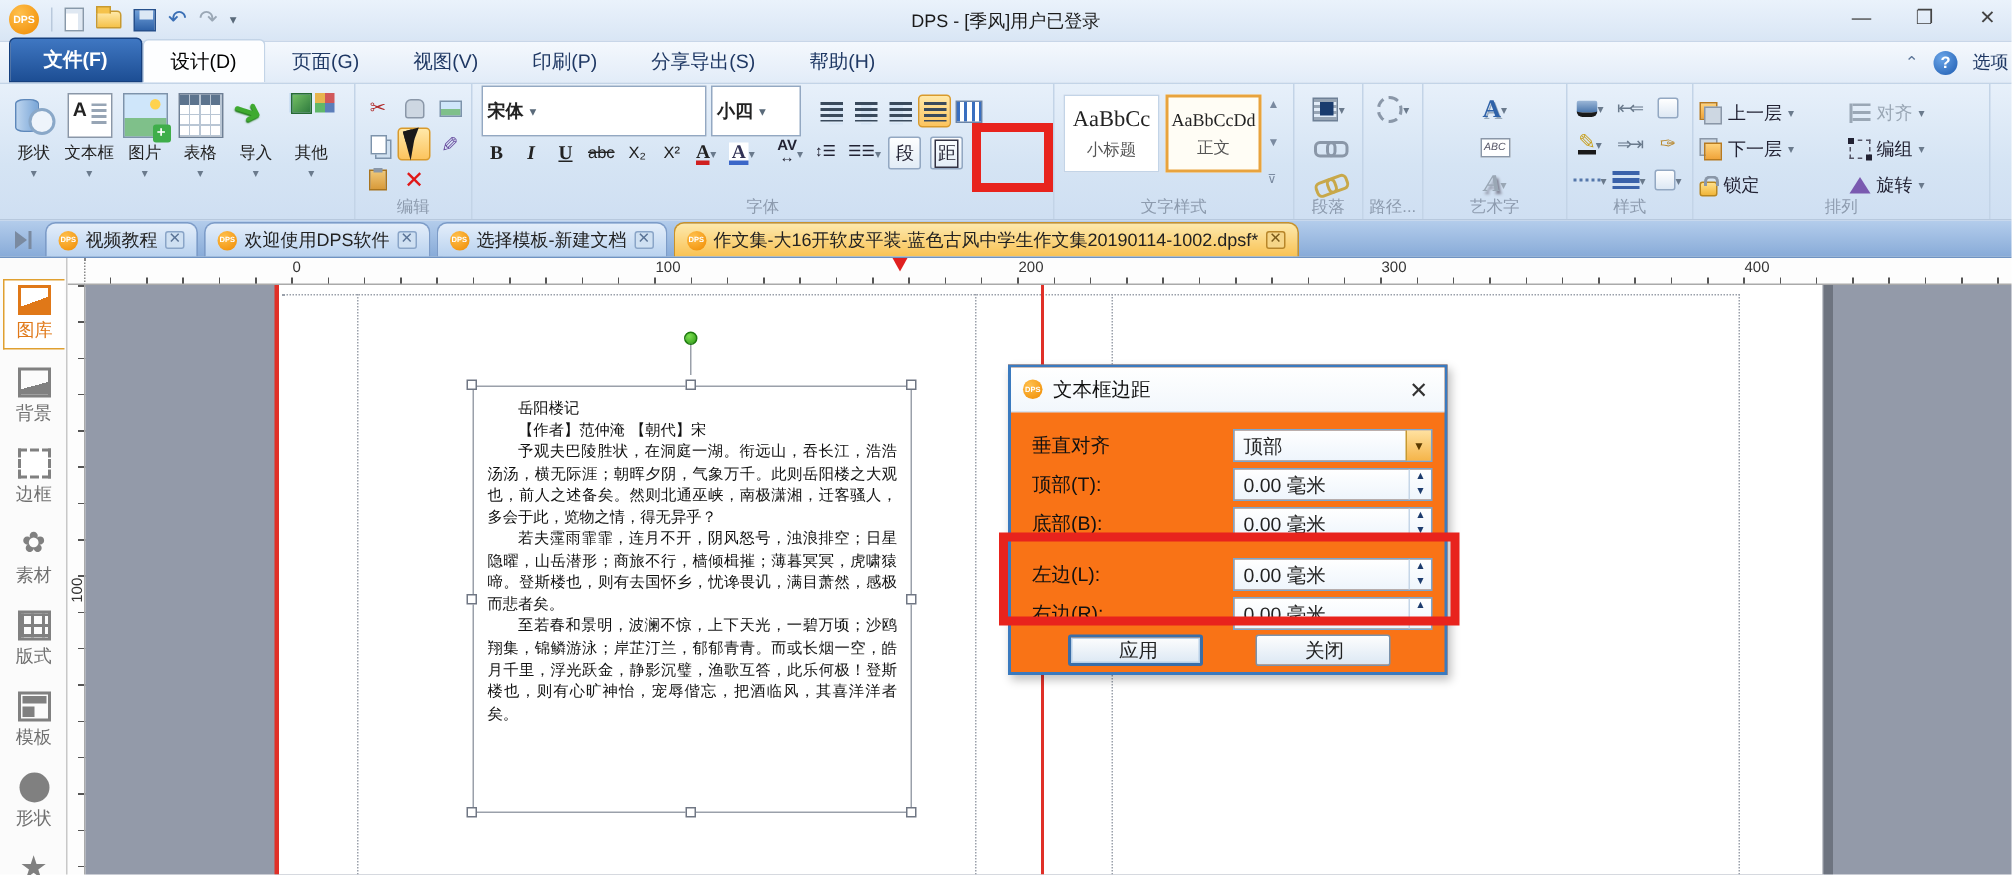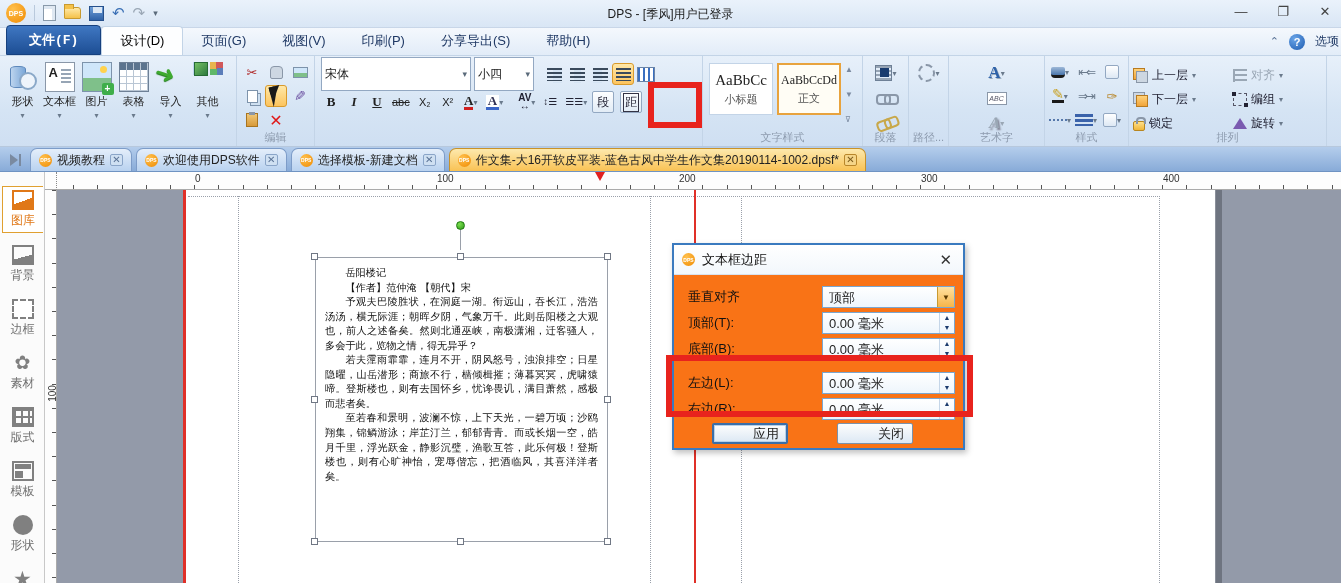--- a/index.html
+++ b/index.html
@@ -29,21 +29,21 @@
   #win-title { position:absolute; left:0; right:0; top:6px; text-align:center; font-size:12px; color:#1a1a1a; }
   .winbtns { position:absolute; right:0; top:4px; display:flex; gap:22px; width:110px; }
   .winbtn { color:#444; font-size:13px; width:20px; text-align:center; }
 
   
   #tabrow { position:absolute; left:0; top:28px; width:1341px; height:27px;
     background:linear-gradient(#f4f8fd,#e2ecf8); }
   .rtabs { position:absolute; left:6px; bottom:0; display:flex; align-items:flex-end; }
   .rtab { padding:5px 18px; font-size:13px; color:#1f3864; }
   .rtab.file { background:linear-gradient(#3f77c2,#1d4e94); color:#fff; border-radius:4px 4px 0 0;
-    border:1px solid #16407e; padding:5px 22px; font-weight:bold;font-family:Liberation Mono, monospace; }
+    border:1px solid #16407e; padding:5px 22px; font-weight:bold; }
   .rtab.active { background:#fdfeff; border:1px solid #c3d4e7; border-bottom:none;
     border-radius:4px 4px 0 0; color:#000; }
   .tabrow-right { position:absolute; right:2px; top:5px; display:flex; gap:10px; align-items:center; }
   .chev { color:#5a7396; font-size:11px; }
   .help-q { width:16px; height:16px; border-radius:50%; background:radial-gradient(circle at 35% 30%,#6aa5e8,#1d5bb0);
     color:#fff; font-size:11px; font-weight:bold; text-align:center; line-height:16px; }
   .optlbl { font-size:12px; color:#1f3864; white-space:nowrap; }
 
   
   #ribbon { position:absolute; left:0; top:55px; width:1341px; height:92px;
@@ -100,21 +100,21 @@
   .cursor-s { width:0; height:0; border-left:6px solid #1a1a1a; border-right:5px solid transparent;
     border-bottom:13px solid transparent; border-top:7px solid #1a1a1a; transform:rotate(-15deg); }
   .pen-s { color:#6a4fa0; font-size:14px; transform:scaleX(-1); }
   .paste-s { width:12px; height:14px; background:linear-gradient(#f0c878,#d89a3a); border:1px solid #a8741f; }
   .paste-s:before { content:""; position:absolute; left:8px; top:3px; width:6px; height:3px; background:#8a97a8; }
   .redx { color:#e01818; font-weight:bold; font-size:16px; }
   
   #font-group { width:388px; }
   .frow { display:flex; align-items:center; gap:3px; margin:2px 2px; height:26px; }
   .combo { background:#fff; border:1px solid #93a8c2; height:22px; display:flex; align-items:center;
-    justify-content:space-between; padding:16px 3px; font-size:12px; }
+    justify-content:flex-start; padding:16px 3px; font-size:12px;font-weight:bold; }
   .combo .dd { color:#5a6a7a; font-size:9px; margin-left:4px; }
   .alignset { display:flex; gap:1px; margin-left:6px; }
   .alnbtn { width:22px; height:22px; border-radius:3px; display:flex; align-items:center; justify-content:center; }
   .alnbtn.sel { background:linear-gradient(#ffe8a8,#fcc45e); border:1px solid #d99a2b; }
   .lines { width:15px; height:13px; background:repeating-linear-gradient(#3a4a5c 0 2px,transparent 2px 4px); }
   .lines.l:after, .lines.c:after, .lines.r:after { content:""; display:block; position:relative; top:2px;
     width:9px; height:13px; background:repeating-linear-gradient(#d5e4f4 0 2px, transparent 2px 4px); }
   .lines.l:after { margin-left:6px; } .lines.r:after { margin-left:0; margin-right:6px; }
   .lines.c:after { margin:0 auto; width:7px; }
   .vertxt { width:18px; height:15px; border:1px solid #6a84a8; background:#fff;
@@ -273,21 +273,21 @@
   .dlg-row .lab { position:absolute; left:14px; font-size:13px; color:#111; }
   .ctrl { position:absolute; left:148px; width:133px; height:22px; border:1px solid #7aa6cf;
     background:linear-gradient(#fff,#eef5fc); display:flex; align-items:flex-end; font-size:13px; }
   .ctrl .val { flex:1; padding-left:6px; }
   .combo-btn { width:17px; height:100%; background:linear-gradient(#ffe1a0,#f5b54a);
     border-left:1px solid #c89a30; display:flex; align-items:center; justify-content:center;
     color:#5a3a00; font-size:8px; }
   .spin { width:15px; height:100%; display:flex; flex-direction:column; align-items:center;
     justify-content:space-around; border-left:1px solid #c5d6e8; }
   .spin span { font-size:7px; color:#1d3c6e; line-height:6px; }
-  .dlg-btn { position:absolute; height:21px; width:76px; text-align:center; font-size:13px;
+  .dlg-btn { position:absolute; height:21px; width:90px; font-size:13px;
     background:linear-gradient(#fdfdfd,#dce8f4); border:1px solid #7a92ac; border-radius:2px; line-height:19px;padding-left:32px; }
   .dlg-btn.default { border:2px solid #3a6ea8; box-shadow:0 0 0 1px #b8d0e8 inset; line-height:17px; }
 
   
   .redbox { position:absolute; border:6px solid #e8231d; background:transparent; z-index:50; }
 </style>
 </head>
 <body>
 
 <div id="titlebar">
@@ -459,20 +459,21 @@
           <span class="spacing-ic">☰☰</span>
           <span class="dd" style="font-size:8px;color:#6a7a8c">▾</span>
         </div>
       <div class="sqbtn">
           <span>段</span>
         </div>
       <div class="sqbtn" style="margin-left:3px">
           <span style="border:1px solid #334;padding:0 1px">距</span>
         </div>
     </div>
+    <div class="glabel">字体</div>
   </div>
 
   <div class="rgroup" style="width:160px; display:flex">
     <div class="stylebox">
       <div class="prev">AaBbCc</div>
       <div class="snm">小标题</div>
     </div>
     <div class="stylebox sel">
       <div class="prev">AaBbCcDd</div>
       <div class="snm">正文</div>

